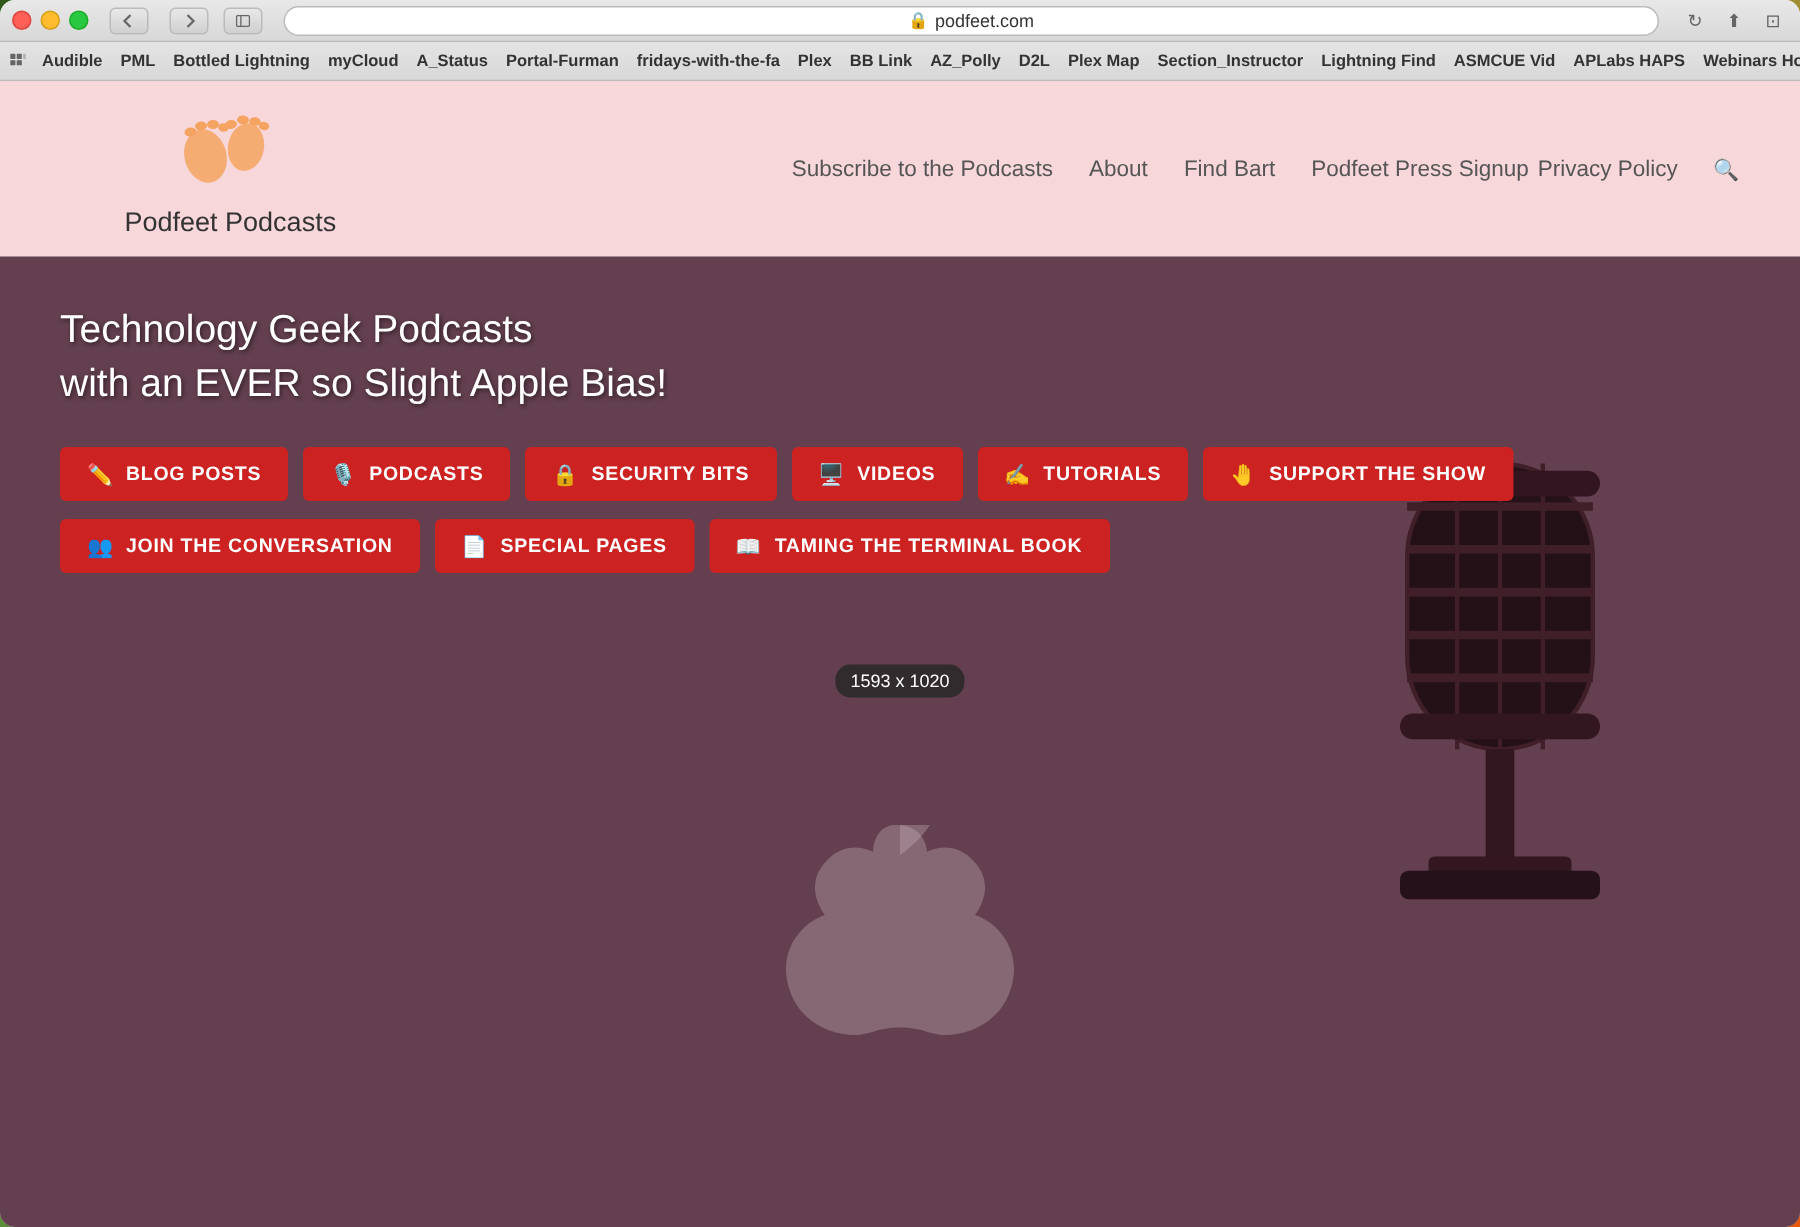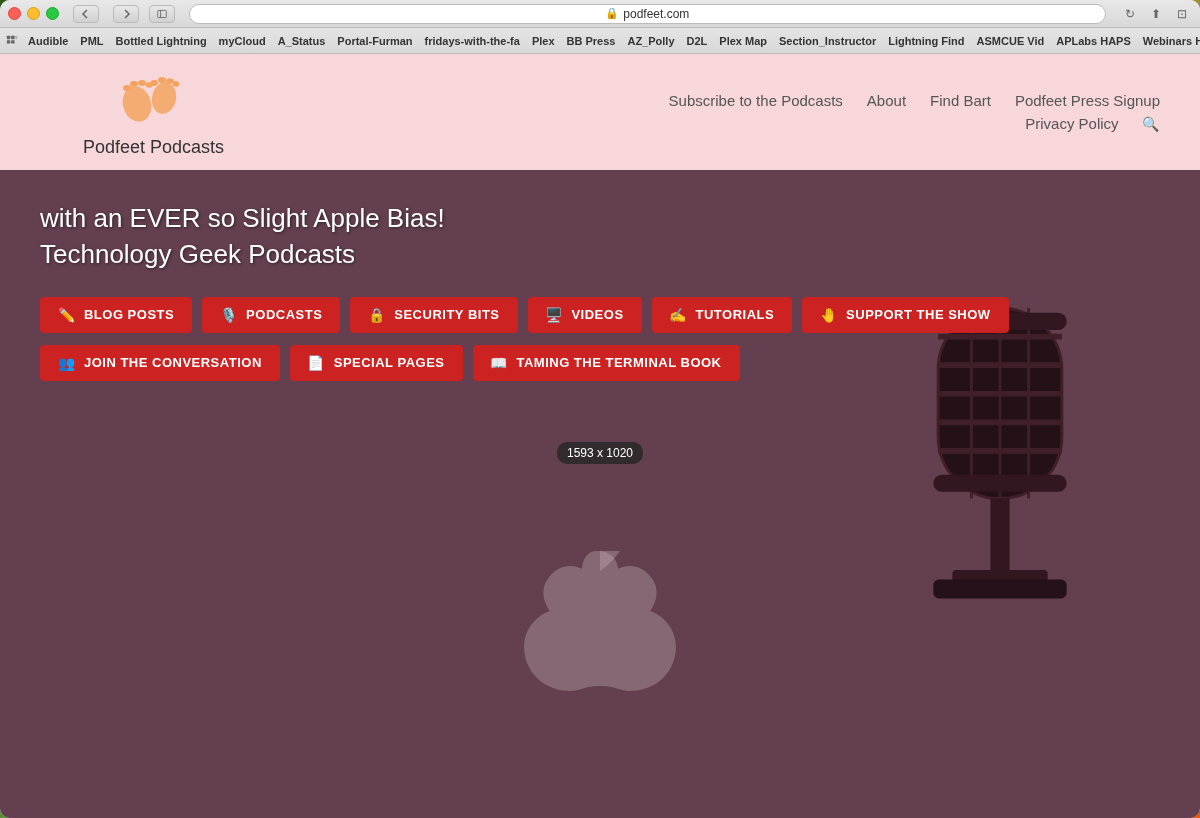--- a/index.html
+++ b/index.html
@@ -27,21 +27,21 @@
     .bm-item { font-size: 11px; color: #333; padding: 2px 6px; border-radius: 3px; white-space: nowrap; cursor: pointer; }
 
     
     .browser-content { flex: 1; overflow: hidden; display: flex; flex-direction: column; }
 
     
     .site-header { background: #f8d7da; padding: 12px 40px; display: flex; align-items: center; justify-content: space-between; flex-shrink: 0; min-height: 100px; }
     .site-logo { display: flex; flex-direction: column; align-items: center; margin-left: 43px; }
     .logo-img { font-size: 40px; margin-bottom: 2px; }
     .site-name { font-size: 18px; color: #333; font-weight: 500; }
-    .site-nav { display: flex; flex-direction: column; align-items: flex-end; gap: 6px; }
+    .site-nav { display: flex; flex-direction: row; align-items: flex-end; gap: 6px; }
     .nav-links { display: flex; gap: 24px; align-items: center; }
     .nav-link { font-size: 15px; color: #555; text-decoration: none; cursor: pointer; }
 
     
     .hero { flex: 1; background: #7a5c6e; position: relative; overflow: hidden; display: flex; flex-direction: column; padding: 30px 40px; }
     .hero-overlay { position: absolute; inset: 0; background: rgba(80,40,55,0.55); }
     .hero-text { position: relative; z-index: 2; color: white; margin-bottom: 24px; }
     .hero-title { font-size: 26px; font-weight: 400; line-height: 1.4; text-shadow: 1px 1px 3px rgba(0,0,0,0.5); }
     .hero-title span { display: block; }
     .hero-buttons { position: relative; z-index: 2; display: flex; flex-direction: column; gap: 12px; align-items: flex-start; }
@@ -113,21 +113,21 @@
         </svg>
     </div>
     <div class="bm-item">Audible</div>
     <div class="bm-item">PML</div>
     <div class="bm-item">Bottled Lightning</div>
     <div class="bm-item">myCloud</div>
     <div class="bm-item">A_Status</div>
     <div class="bm-item">Portal-Furman</div>
     <div class="bm-item">fridays-with-the-fa</div>
     <div class="bm-item">Plex</div>
-    <div class="bm-item">BB Press</div>
+    <div class="bm-item">BB Link</div>
     <div class="bm-item">AZ_Polly</div>
     <div class="bm-item">D2L</div>
     <div class="bm-item">Plex Map</div>
     <div class="bm-item">Section_Instructor</div>
     <div class="bm-item">Lightning Find</div>
     <div class="bm-item">ASMCUE Vid</div>
     <div class="bm-item">APLabs HAPS</div>
     <div class="bm-item">Webinars Hours</div>
     <div class="bm-item">Passwords</div>
 
@@ -202,22 +202,22 @@
 
       <div class="apple-watermark">
         <svg width="180" height="200" viewBox="0 0 180 200">
           <path d="M140,60 C140,60 155,42 140,25 C125,8 108,18 108,18 C108,18 108,2 90,0 C72,-2 72,18 72,18 C72,18 55,8 40,25 C25,42 40,60 40,60 C25,65 10,82 15,105 C20,128 40,140 60,140 C70,140 75,135 90,135 C105,135 110,140 120,140 C140,140 160,128 165,105 C170,82 155,65 140,60Z" fill="rgba(200,180,190,0.35)"></path>
           <path d="M90,0 L90,20 C90,20 102,12 110,0" fill="rgba(200,180,190,0.35)"></path>
         </svg>
       </div>
 
       <div class="hero-text">
         <div class="hero-title">
+          <span>Technology Geek Podcasts</span>
           <span>with an EVER so Slight Apple Bias!</span>
-          <span>Technology Geek Podcasts</span>
         </div>
       </div>
 
       <div class="hero-buttons">
         <div class="btn-row">
           <button class="hero-btn">
             <span class="btn-icon">✏️</span>
             <span>BLOG POSTS</span>
           </button>
           <button class="hero-btn">

